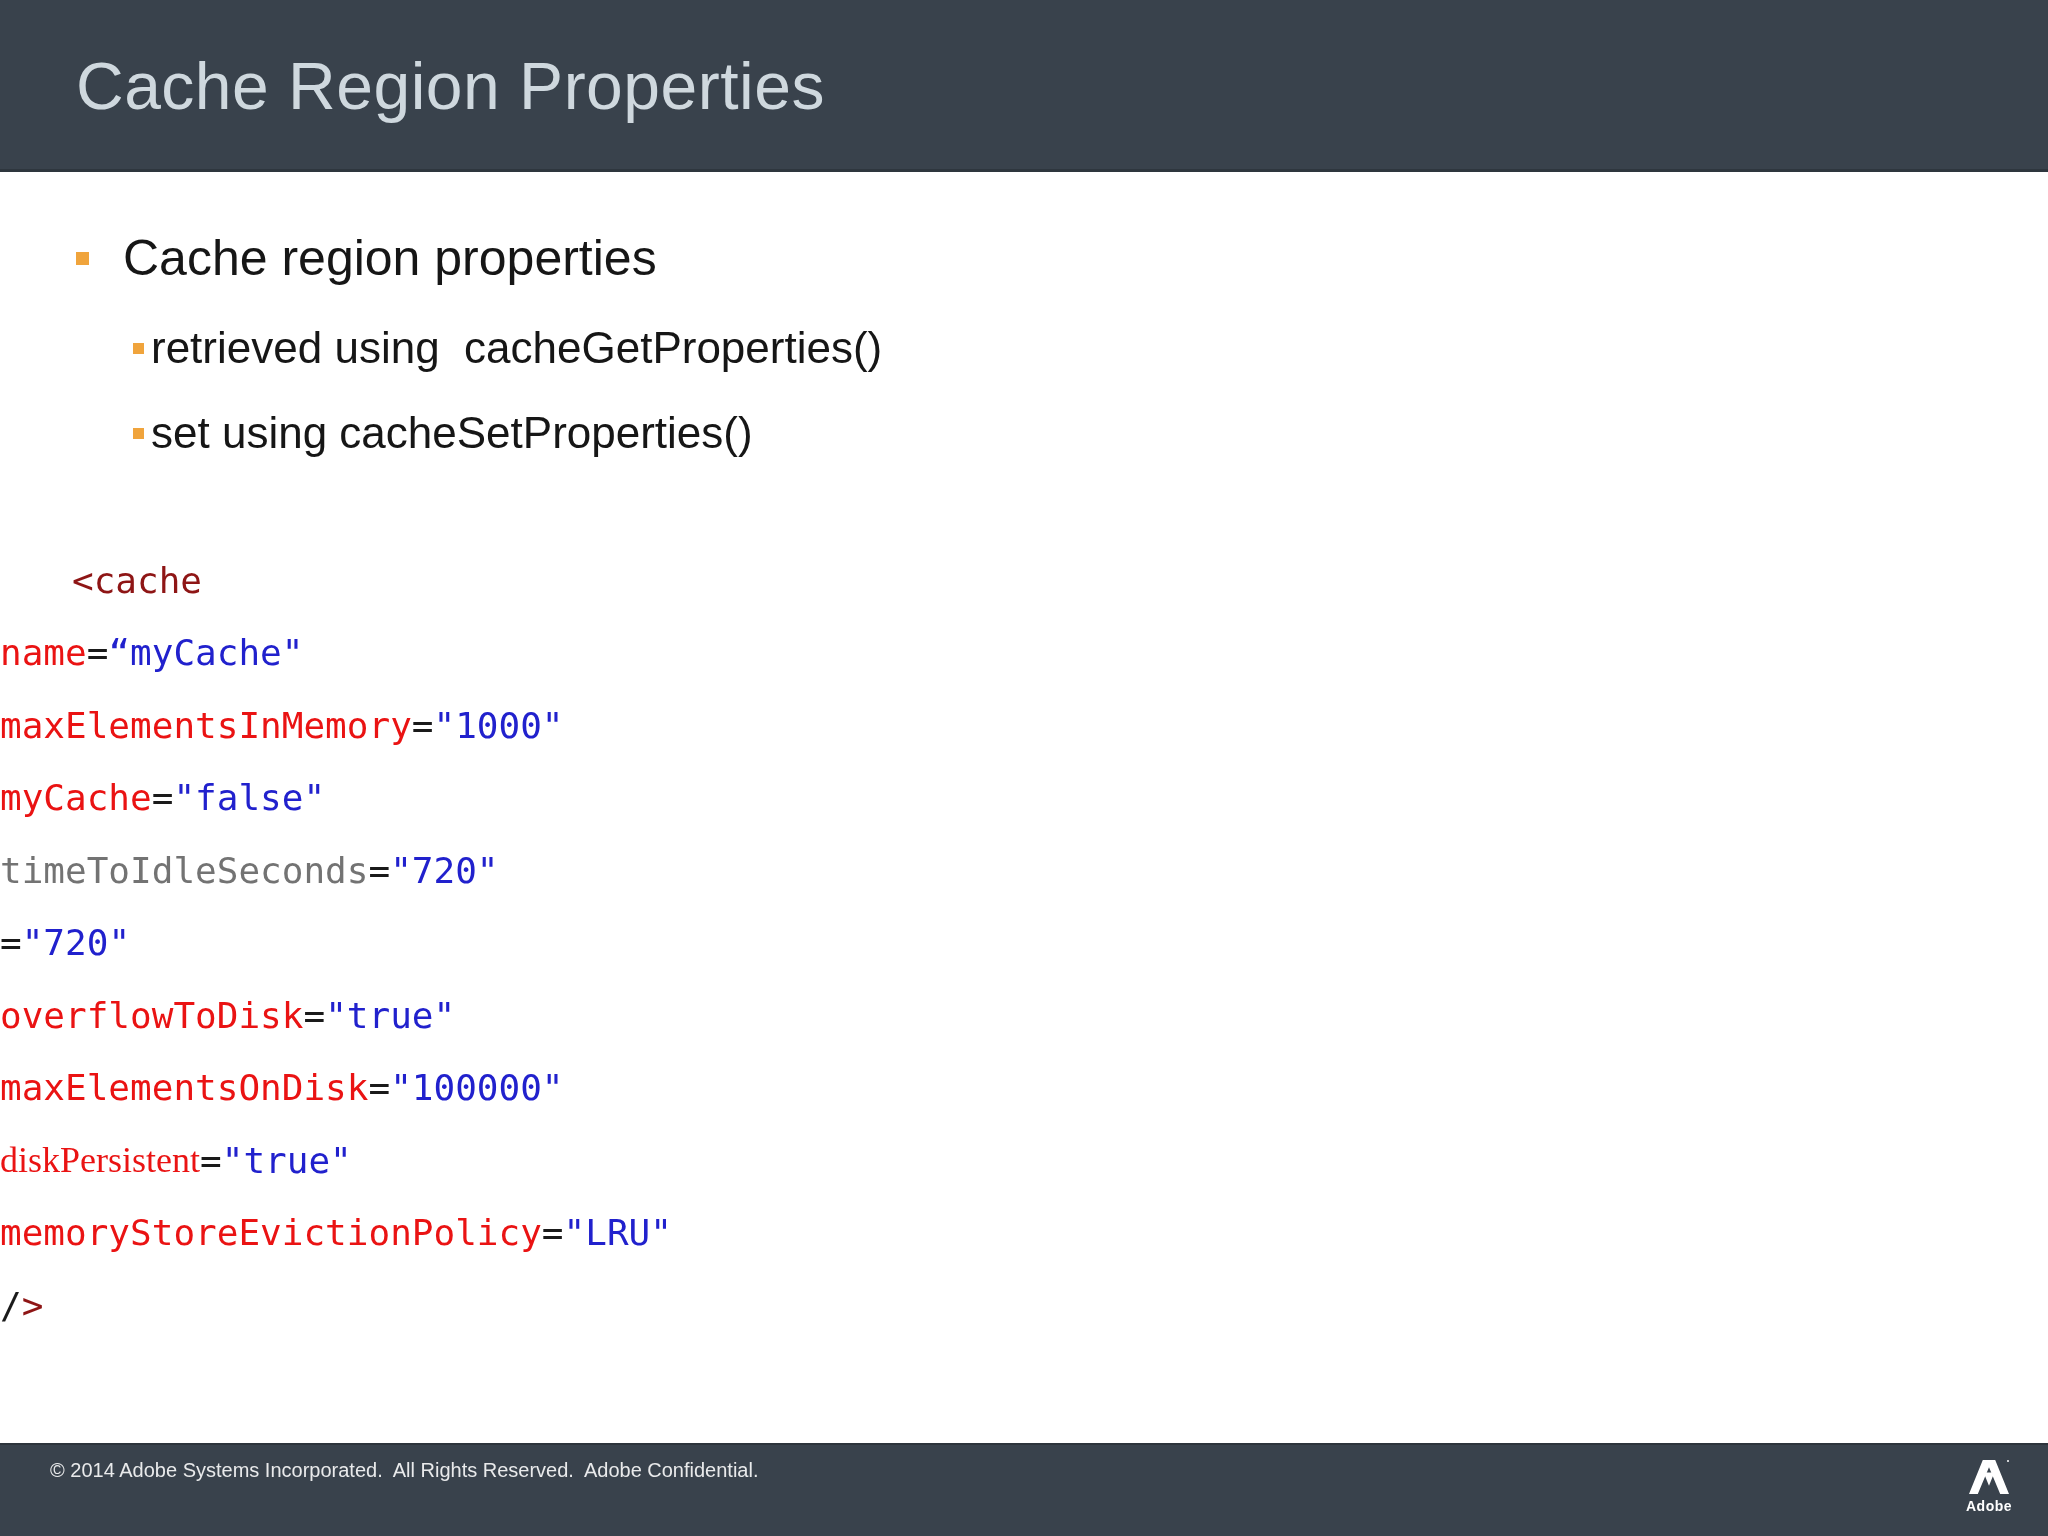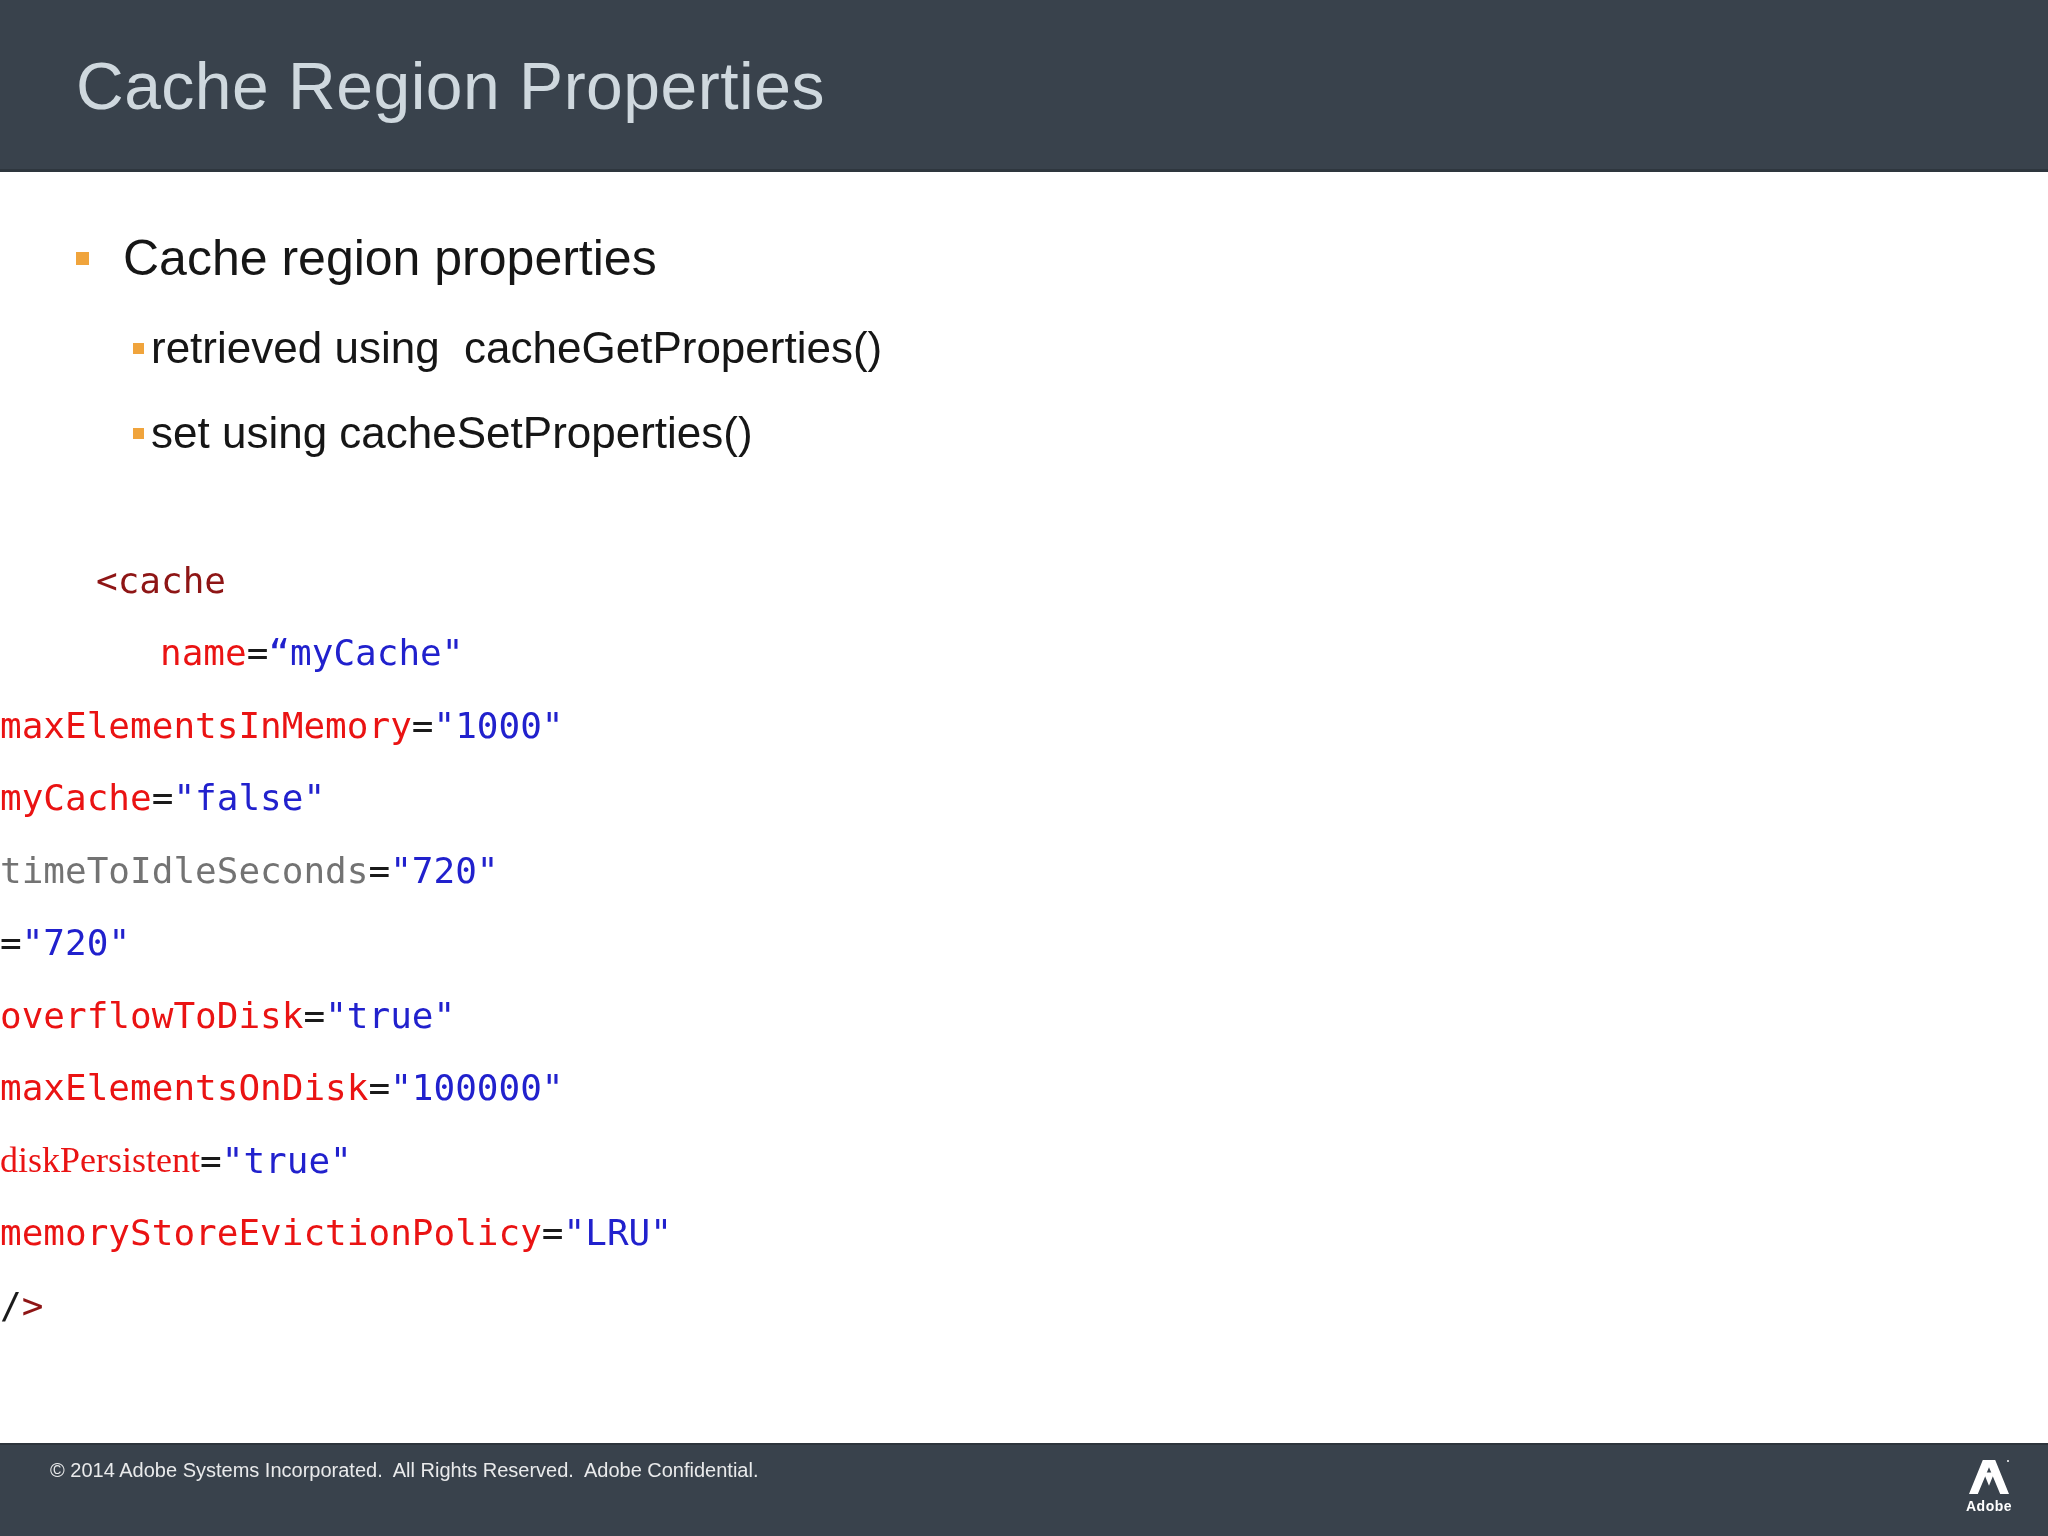--- a/index.html
+++ b/index.html
@@ -43,22 +43,22 @@
   .l2b { top: 405px; }
   .l2 .sq { width: 11px; height: 11px; }
 
   
   .code {
     position: absolute; left: 0; top: 544px; width: 100%;
     font-family: "DejaVu Sans Mono", monospace;
     font-size: 36px;
   }
   .code-line { height: 72.5px; display: flex; align-items: center; white-space: pre; }
-  .ind0 { padding-left: 96px; }
-  .ind1 { padding-left: 160px; }
+  .ind0 { padding-left: 72px; }
+  .ind1 { }
   .ind2 { }
 
   
   .footer {
     position: absolute; left: 0; bottom: 0;
     width: 100%; height: 93px;
     background: var(--header-bg, #39424c);
     box-shadow: inset 0 2px 0 rgba(0,0,0,0.2);
     box-sizing: border-box;
   }

